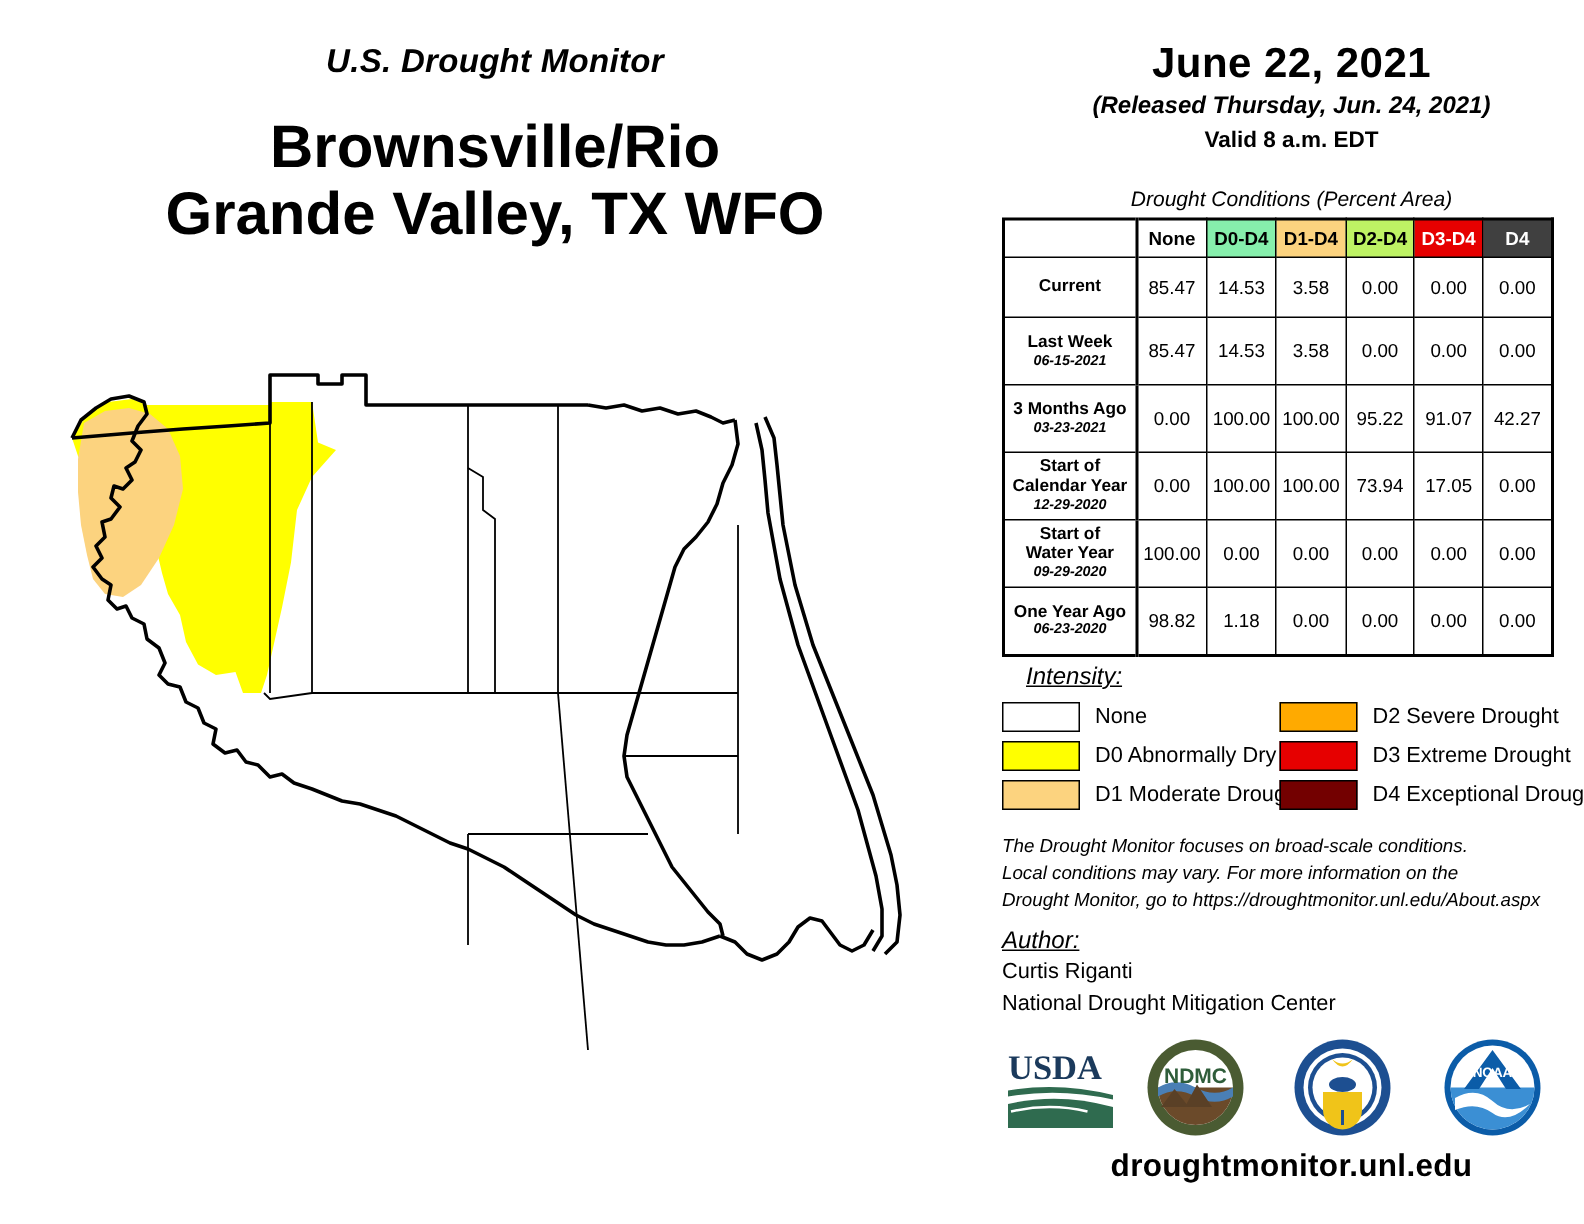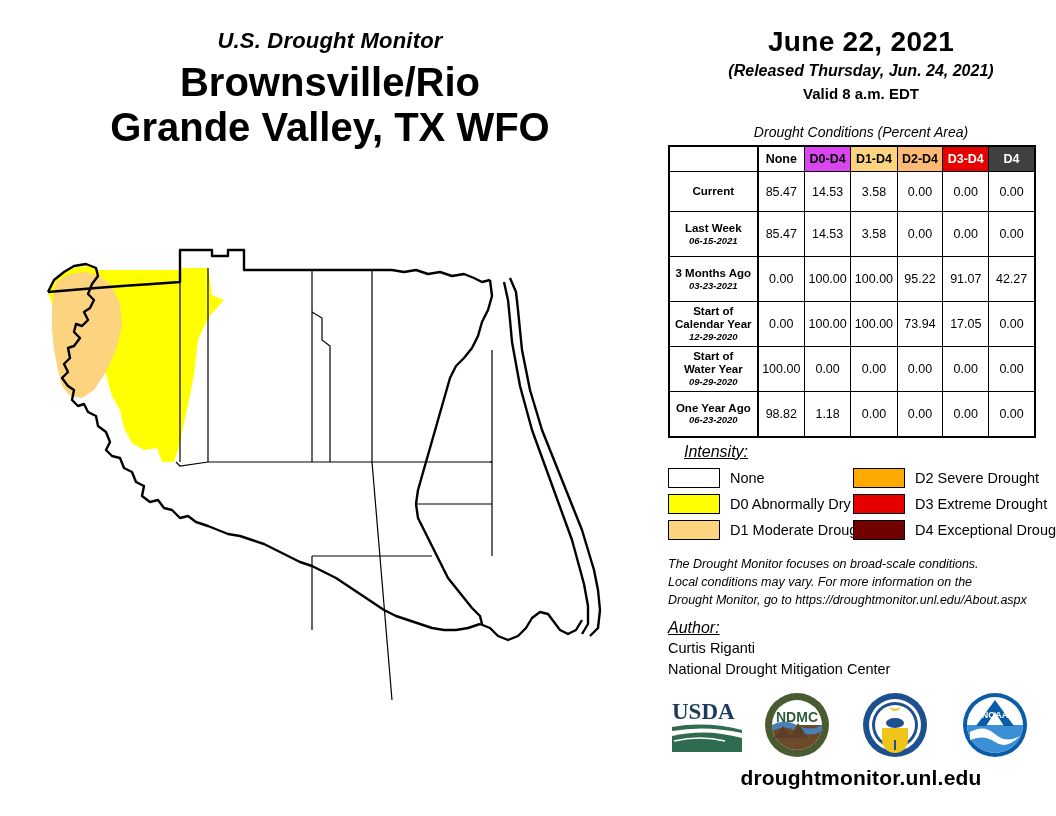--- a/index.html
+++ b/index.html
@@ -6,21 +6,21 @@
   body{
     width:1056px;height:816px;background:#ffffff;
     font-family:"Liberation Sans","DejaVu Sans",sans-serif;
     color:#000;overflow:hidden;position:relative;
   }
   .page{position:relative;width:1056px;height:816px;}
 
   
   .title-block{position:absolute;left:0;top:28px;width:660px;text-align:center;}
   .title-sub{font-size:22px;font-weight:bold;font-style:italic;letter-spacing:.2px;}
-  .title-main{font-size:40px;font-weight:bold;line-height:1.12;margin-top:6px;}
+  .title-main{font-size:40px;font-weight:bold;line-height:1.12;margin-top:22px;}
 
   
   .rhead{position:absolute;left:666px;top:26px;width:390px;text-align:center;}
   .rhead .date{font-size:28px;font-weight:bold;letter-spacing:.3px;}
   .rhead .rel{font-size:16px;font-weight:bold;font-style:italic;margin-top:4px;}
   .rhead .valid{font-size:15px;font-weight:bold;margin-top:5px;}
 
   .tbl-caption{position:absolute;left:666px;top:124px;width:390px;text-align:center;
     font-size:14px;font-style:italic;}
 
@@ -28,23 +28,23 @@
   .dtable{position:absolute;left:668px;top:145px;border-collapse:collapse;
     border:2px solid #000;width:368px;}
   .dtable td,.dtable th{border:1px solid #000;text-align:center;font-size:12.5px;padding:0;}
   .dtable thead th{height:24px;font-weight:bold;font-size:12.5px;}
   .dtable .c-lbl{width:90px;text-align:center;font-weight:bold;font-size:11.5px;line-height:1.12;}
   .dtable .c-lbl .d{font-weight:bold;font-style:italic;font-size:9.5px;display:block;margin-top:1px;}
   .dtable tbody tr{height:45px;}
   .dtable tbody tr:first-child{height:40px;}
   .dtable td.val{width:46px;}
   .hdr-none{background:#ffffff;}
-  .hdr-d0{background:#d946ef;margin-left:41px;}
+  .hdr-d0{background:#86efac;margin-left:41px;}
   .hdr-d1{background:#fcd37f;}
-  .hdr-d2{background:#fdba74;}
+  .hdr-d2{background:#bef264;}
   .hdr-d3{background:#e60000;color:#ffffff;}
   .hdr-d4{background:#404040;color:#fff;}
   .dtable thead th:first-child{border-left:2px solid #000;}
   .dtable .rowlabel-col{border-right:2px solid #000;}
 
   
   .intensity{position:absolute;left:684px;top:443px;font-size:16px;font-style:italic;
     font-weight:normal;text-decoration:underline;}
   .legend{position:absolute;left:668px;top:466px;width:390px;}
   .lg-col{position:absolute;top:0;}

